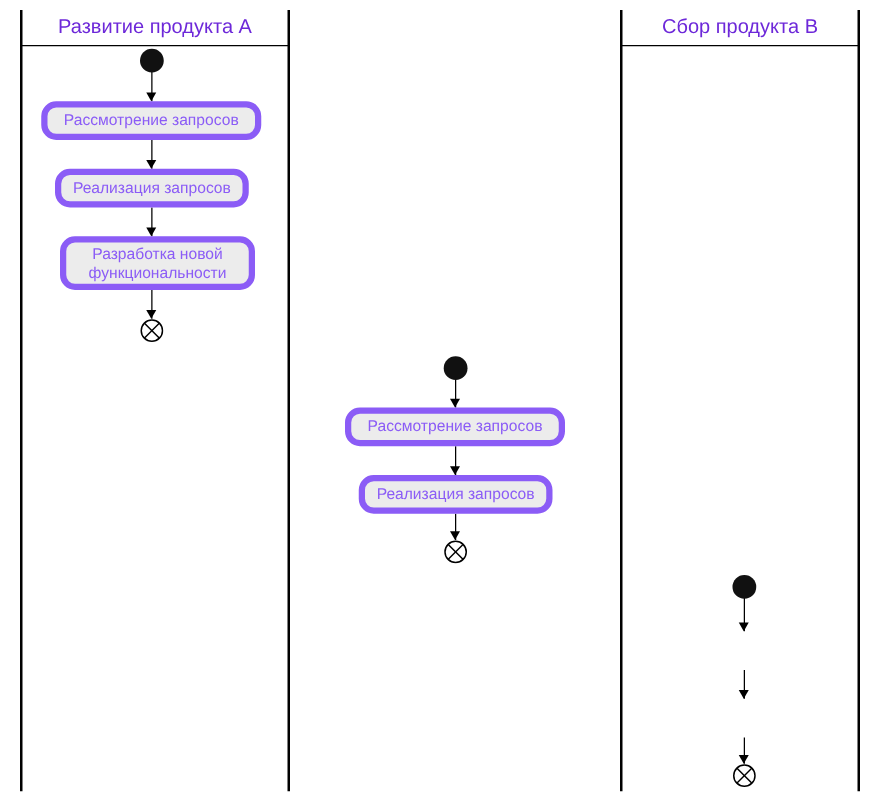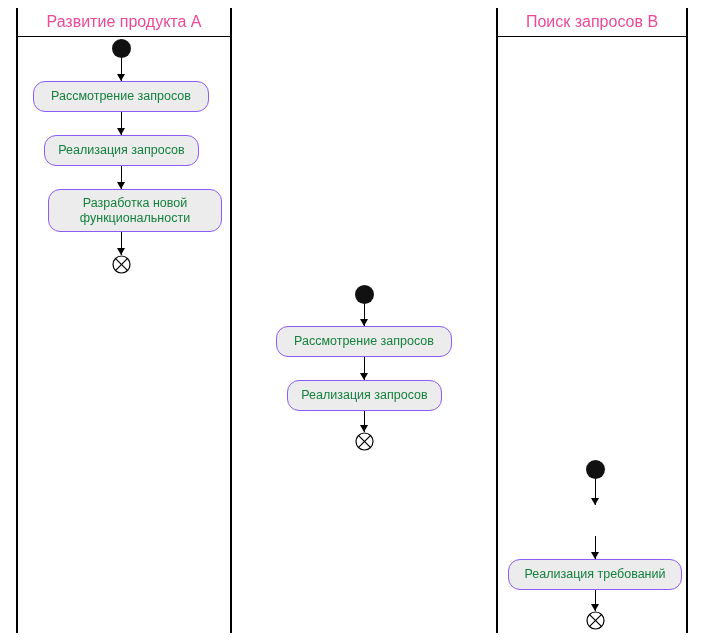--- a/index.html
+++ b/index.html
@@ -41,38 +41,38 @@
   }
   .lane-header {
     position: absolute;
     left: 0;
     right: 0;
     top: 0;
     height: 28px;
     line-height: 28px;
     text-align: center;
     font-size: 16px;
-    color: #ec4899;
+    color: #6d28d9;
     white-space: nowrap;
   }
   .lane-header-rule {
     position: absolute;
     left: 0;
     right: 0;
     top: 28px;
     height: 1px;
     background: #000000;
   }
   .node {
     position: absolute;
     box-sizing: border-box;
     background: #ececec;
-    border: 1px solid #8b5cf6;
+    border: 5px solid #8b5cf6;
     border-radius: 12px;
-    color: #15803d;
+    color: #8b5cf6;
     font-size: 12.5px;
     text-align: center;
     display: flex;
     align-items: center;
     justify-content: center;
     padding: 2px 8px;
     line-height: 15px;
     white-space: pre-line;
   }
   .start-node {
@@ -115,21 +115,21 @@
     <div class="arrow-head" style="left: 117px; top: 74px;"></div>
     <div class="arrow" style="left: 121px; top: 112px; height: 23px;"></div>
     <div class="arrow-head" style="left: 117px; top: 128px;"></div>
     <div class="arrow" style="left: 121px; top: 166px; height: 23px;"></div>
     <div class="arrow-head" style="left: 117px; top: 182px;"></div>
     <div class="arrow" style="left: 121px; top: 232px; height: 23px;"></div>
     <div class="arrow-head" style="left: 117px; top: 248px;"></div>
     <div class="start-node" style="left: 111.5px; top: 38.5px;"></div>
     <div class="node" style="left: 33px; top: 81px; width: 176px; height: 31px;">Рассмотрение запросов</div>
     <div class="node" style="left: 44px; top: 135px; width: 155px; height: 31px;">Реализация запросов</div>
-    <div class="node" style="left: 48px; top: 189px; width: 174px; height: 43px;">Разработка новой
+    <div class="node" style="left: 48px; top: 189px; width: 156px; height: 43px;">Разработка новой
 функциональности</div>
     <div class="end-node" style="left: 111.5px; top: 254.5px;"><svg width="19" height="19" viewBox="0 0 19 19">
         <circle cx="9.5" cy="9.5" r="8.5" fill="#ffffff" stroke="#000000" stroke-width="1.2"></circle>
         <line x1="3.6" y1="3.6" x2="15.4" y2="15.4" stroke="#000000" stroke-width="1.2"></line>
         <line x1="15.4" y1="3.6" x2="3.6" y2="15.4" stroke="#000000" stroke-width="1.2"></line>
       </svg></div>
     <div class="arrow" style="left: 364px; top: 303px; height: 23px;"></div>
     <div class="arrow-head" style="left: 360px; top: 319px;"></div>
     <div class="arrow" style="left: 364px; top: 357px; height: 23px;"></div>
     <div class="arrow-head" style="left: 360px; top: 373px;"></div>
@@ -139,29 +139,28 @@
     <div class="node" style="left: 276px; top: 326px; width: 176px; height: 31px;">Рассмотрение запросов</div>
     <div class="node" style="left: 287px; top: 380px; width: 155px; height: 31px;">Реализация запросов</div>
     <div class="end-node" style="left: 354.5px; top: 431.5px;"><svg width="19" height="19" viewBox="0 0 19 19">
         <circle cx="9.5" cy="9.5" r="8.5" fill="#ffffff" stroke="#000000" stroke-width="1.2"></circle>
         <line x1="3.6" y1="3.6" x2="15.4" y2="15.4" stroke="#000000" stroke-width="1.2"></line>
         <line x1="15.4" y1="3.6" x2="3.6" y2="15.4" stroke="#000000" stroke-width="1.2"></line>
       </svg></div>
     <div class="lane" style="left: 496px; width: 192px;">
       <div class="lane-border-left"></div>
       <div class="lane-border-right"></div>
-      <div class="lane-header">Поиск запросов В</div>
+      <div class="lane-header">Сбор продукта В</div>
       <div class="lane-header-rule"></div>
     </div>
     <div class="arrow" style="left: 595px; top: 478px; height: 27px;"></div>
     <div class="arrow-head" style="left: 591px; top: 498px;"></div>
     <div class="arrow" style="left: 595px; top: 536px; height: 23px;"></div>
     <div class="arrow-head" style="left: 591px; top: 552px;"></div>
     <div class="arrow" style="left: 595px; top: 590px; height: 21px;"></div>
     <div class="arrow-head" style="left: 591px; top: 604px;"></div>
     <div class="start-node" style="left: 585.5px; top: 459.5px;"></div>
-    <div class="node" style="left: 508px; top: 559px; width: 174px; height: 31px;">Реализация требований</div>
     <div class="end-node" style="left: 585.5px; top: 610.5px;"><svg width="19" height="19" viewBox="0 0 19 19">
         <circle cx="9.5" cy="9.5" r="8.5" fill="#ffffff" stroke="#000000" stroke-width="1.2"></circle>
         <line x1="3.6" y1="3.6" x2="15.4" y2="15.4" stroke="#000000" stroke-width="1.2"></line>
         <line x1="15.4" y1="3.6" x2="3.6" y2="15.4" stroke="#000000" stroke-width="1.2"></line>
       </svg></div>
   </div>
 
 </body></html>

